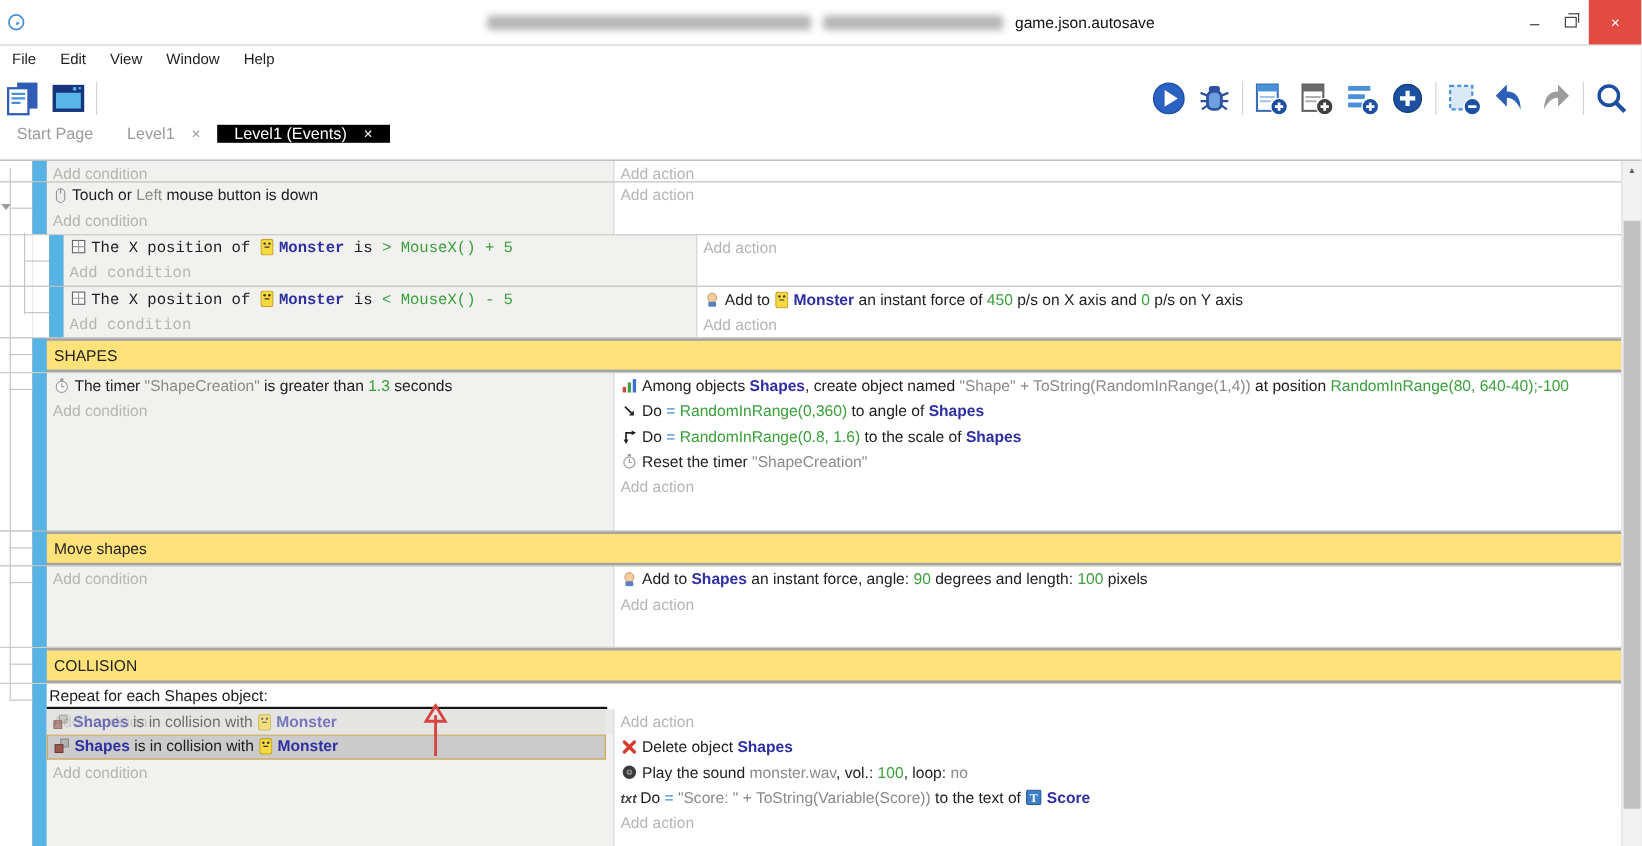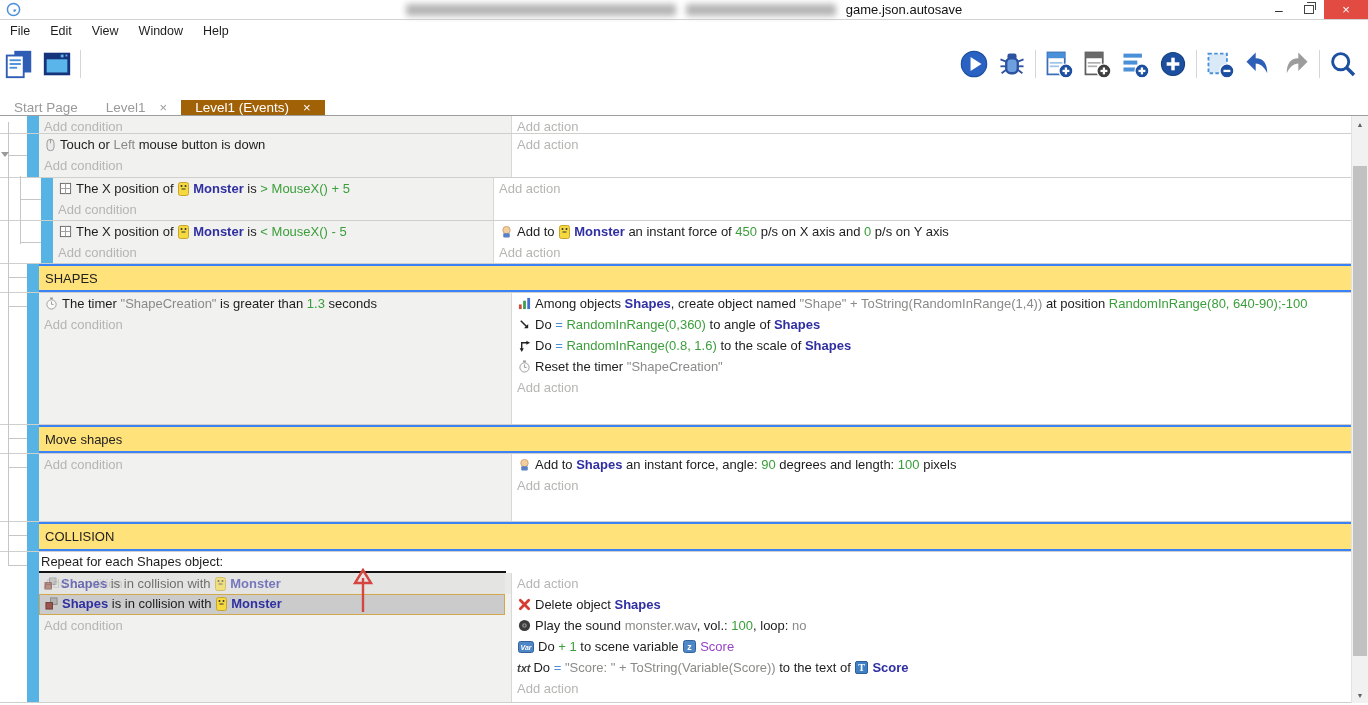--- a/index.html
+++ b/index.html
@@ -1,52 +1,52 @@
 <!DOCTYPE html>
 <html><head>
 <meta charset="utf-8">
 <style>
   html,body{margin:0;padding:0;background:#d8d8d8;}
   .window{width:1368px;height:705px;background:#ffffff;position:relative;overflow:hidden;
           font-family:"Liberation Sans",sans-serif;color:#1d1d1d;}
   
-  .titlebar{height:20px;background:#fff;border-bottom:1px solid #d2d2d2;box-sizing:border-box;
+  .titlebar{height:38px;background:#fff;border-bottom:1px solid #d2d2d2;box-sizing:border-box;
             display:flex;align-items:center;position:relative;}
   .logo{width:18px;height:16px;margin-left:4px;display:flex;align-items:center;justify-content:center;}
   .tb-center{position:absolute;left:0;right:0;top:0;bottom:0;display:flex;align-items:center;justify-content:center;gap:10px;pointer-events:none;}
   .blurblk{height:12px;background:#b5b5b5;border-radius:2px;filter:blur(3px);}
   .tb-title{font-size:13px;color:#111;}
   .win-controls{margin-left:auto;display:flex;height:100%;position:relative;z-index:2;}
   .wc{width:30px;height:100%;display:flex;align-items:center;justify-content:center;font-size:14px;color:#333;}
   .wc-close{width:44px;background:#e14b42;color:#fff;font-size:13px;}
   .rst{position:relative;width:8px;height:7px;border:1px solid #444;background:#fff;}
   .rst::before{content:"";position:absolute;left:2px;top:-4px;width:8px;height:7px;border:1px solid #444;border-left:none;border-bottom:none;}
   
   .menubar{height:22px;display:flex;align-items:center;background:#fff;font-size:12.5px;}
   .mi{padding:0 10px;height:100%;display:flex;align-items:center;}
   
   .toolbar{height:44px;display:flex;align-items:center;background:#fff;}
   .tbtn{width:34px;height:34px;display:flex;align-items:center;justify-content:center;margin:0 2px;}
   .tsep{width:1px;height:28px;background:#d5d5d5;margin:0 4px;}
   .tb-right{margin-left:auto;display:flex;align-items:center;margin-right:6px;}
   
-  .tabbar{height:30px;display:flex;align-items:flex-end;background:#fff;border-bottom:1px solid #9e9e9e;box-sizing:border-box;}
+  .tabbar{height:30px;display:flex;align-items:flex-start;background:#fff;border-bottom:1px solid #9e9e9e;box-sizing:border-box;}
   .tab{display:flex;align-items:center;padding:0 14px;font-size:13.5px;color:#9a9a9a;gap:14px;}
   .tab .tabx{font-size:13px;color:#9a9a9a;}
-  .tab-active{background:#a16207;color:#fff;margin-top:11px;}
+  .tab-active{background:#000000;color:#fff;}
   .tab-active .tabx{color:#fff;}
   
   .sheet{position:relative;height:587px;background:#fff;overflow:hidden;}
   .rows{position:absolute;left:0;top:0;width:1351px;}
-  .ev{display:flex;box-sizing:border-box;border-bottom:1px solid #cfcfcd;background:#3b82f6;}
+  .ev{display:flex;box-sizing:border-box;border-bottom:1px solid #cfcfcd;background:#a3a3a3;}
   .gut{width:27px;flex:none;background:#fff;}
   .bar{width:12px;flex:none;background:#56b3e4;}
   .ind{width:14px;flex:none;background:#fff;}
   .cond{width:473px;flex:none;background:#f1f1ef;border-right:1px solid #d8d8d6;box-sizing:border-box;overflow:hidden;}
-  .cond-sub{width:441px;}
+  .cond-sub{width:528px;font-family:Liberation Mono, monospace;}
   .acts{flex:1;background:#fff;overflow:hidden;}
   .line{height:21px;line-height:21px;font-size:13px;padding-left:5px;white-space:nowrap;overflow:hidden;}
   .wrapline{white-space:normal;height:auto;line-height:21px;padding-left:5px;font-size:13px;}
   .add{color:#b5b5b3;}
   .obj{color:#2f2fa2;font-weight:bold;}
   .grn{color:#3a9e3a;}
   .qt{color:#8a8a88;}
   .eqs{color:#4a8fd4;}
   .pur{color:#9742c8;}
   .prm{color:#8a8a88;}
@@ -401,21 +401,21 @@
             <svg class="ic">
                 <use href="#s-timer"></use>
               </svg><span>The timer </span><span class="qt">"ShapeCreation"</span><span> is greater than </span><span class="grn">1.3</span><span> seconds</span>
           </div>
           <div class="line add">Add condition</div>
         </div>
         <div class="acts">
           <div class="wrapline" style="max-height:42px;overflow:hidden">
             <svg class="ic">
                 <use href="#s-create"></use>
-              </svg><span>Among objects </span><span class="obj">Shapes</span><span>, create object named </span><span class="qt">"Shape" + ToString(RandomInRange(1,4))</span><span> at position </span><span class="grn">RandomInRange(80, 640-90);-100</span>
+              </svg><span>Among objects </span><span class="obj">Shapes</span><span>, create object named </span><span class="qt">"Shape" + ToString(RandomInRange(1,4))</span><span> at position </span><span class="grn">RandomInRange(80, 640-40);-100</span>
           </div>
           <div class="line">
             <svg class="ic">
                 <use href="#s-angle"></use>
               </svg><span>Do </span><span class="eqs">= </span><span class="grn">RandomInRange(0,360)</span><span> to angle of </span><span class="obj">Shapes</span>
           </div>
           <div class="line">
             <svg class="ic">
                 <use href="#s-scale"></use>
               </svg><span>Do </span><span class="eqs">= </span><span class="grn">RandomInRange(0.8, 1.6)</span><span> to the scale of </span><span class="obj">Shapes</span>
@@ -494,27 +494,20 @@
                 <svg class="ic">
                     <use href="#s-del"></use>
                   </svg><span>Delete object </span><span class="obj">Shapes</span>
               </div>
               <div class="line">
                 <svg class="ic">
                     <use href="#s-snd"></use>
                   </svg><span>Play the sound </span><span class="prm">monster.wav</span><span>, vol.: </span><span class="grn">100</span><span>, loop: </span><span class="prm">no</span>
               </div>
               <div class="line">
-                <svg class="ic" style="width:16px;height:12px">
-                    <use href="#s-var"></use>
-                  </svg><span>Do </span><span class="grn">+ 1</span><span> to scene variable </span><svg class="ic">
-                    <use href="#s-svar"></use>
-                  </svg><span class="pur">Score</span>
-              </div>
-              <div class="line">
                 <span class="txtg">txt</span><span>Do </span><span class="eqs">= </span><span class="qt">"Score: " + ToString(Variable(Score))</span><span> to the text of </span><svg class="ic">
                     <use href="#s-tobj"></use>
                   </svg><span class="obj">Score</span>
               </div>
               <div class="line add">Add action</div>
             </div>
           </div>
         </div>
       </div>
 

